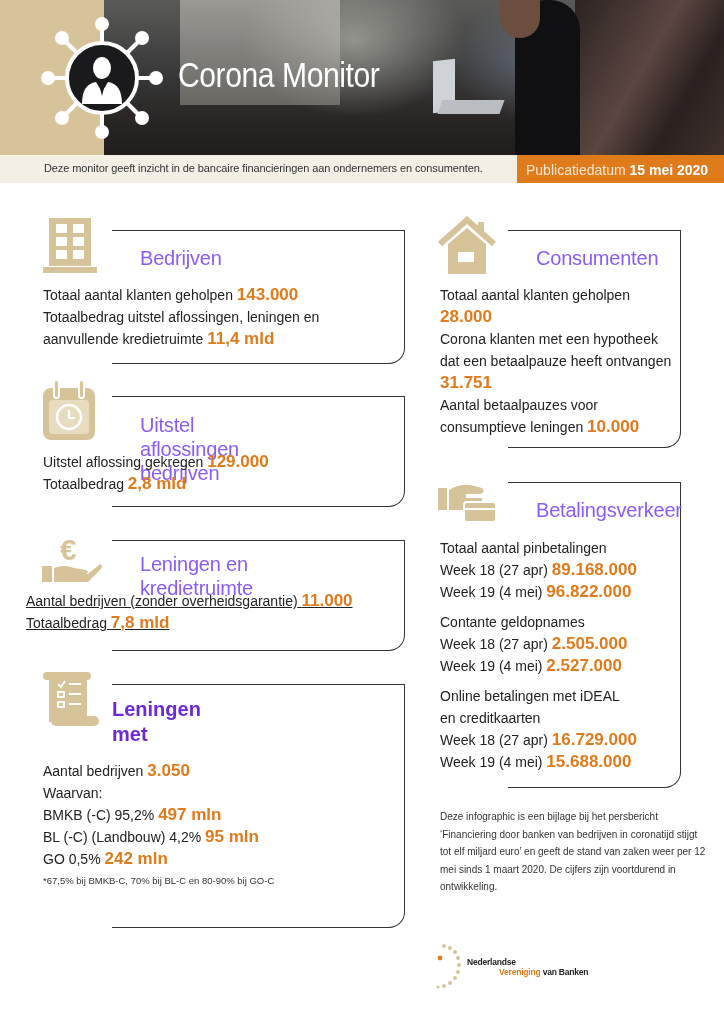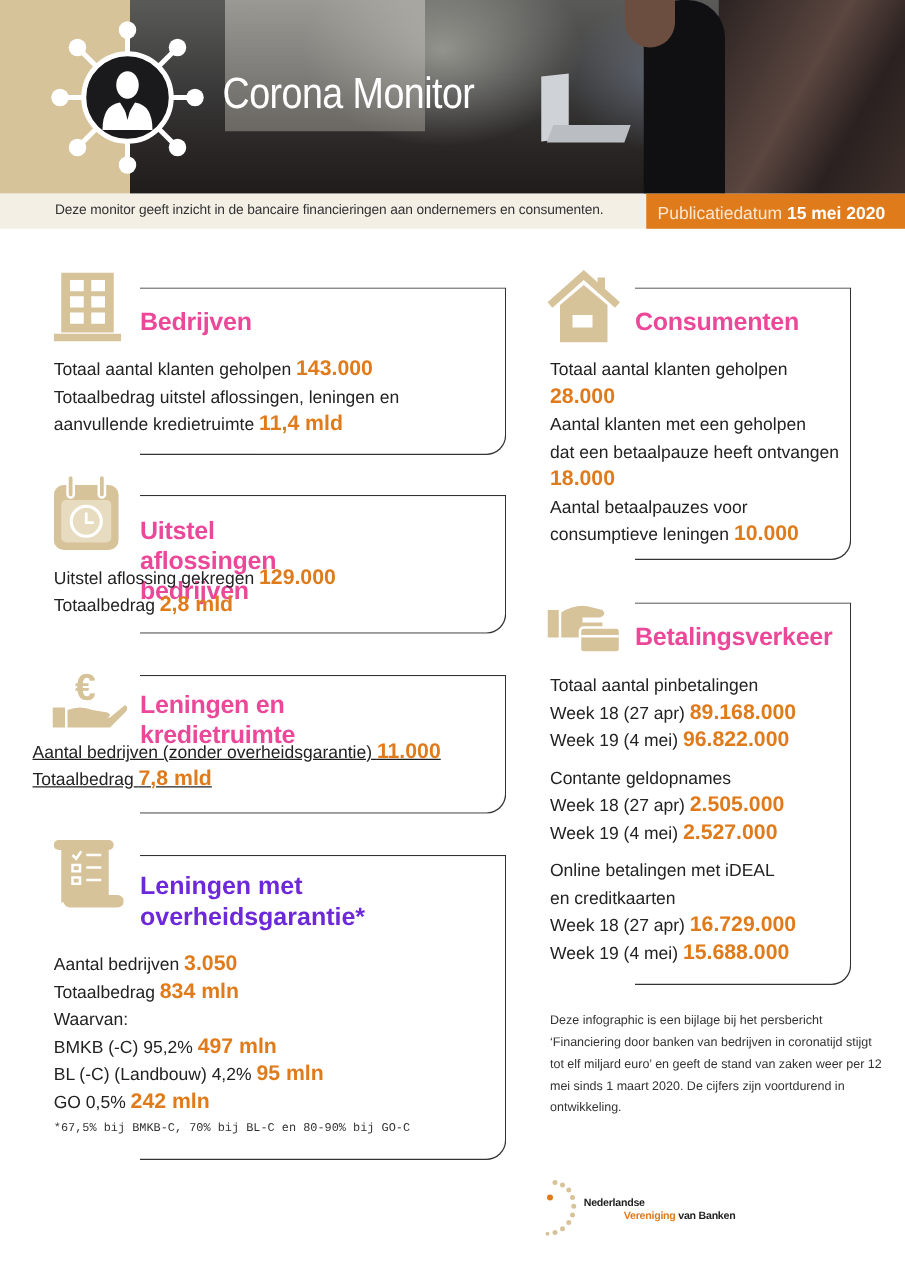--- a/index.html
+++ b/index.html
@@ -30,24 +30,24 @@
 
   .subbar { position:absolute; left:0; top:155px; width:724px; height:28px; background:#f3efe5; }
   .subbar-text { position:absolute; left:44px; top:7px; font-size:11px; color:#333; letter-spacing:-0.1px; }
   .pubdate { position:absolute; left:517px; top:155px; width:207px; height:28px; background:#e07b1c; color:#fbe6d0; font-size:14px; padding:7px 0 0 9px; }
   .pubdate b { color:#ffffff; font-weight:bold; }
 
   
   .card { position:absolute; }
   .card .frame { position:absolute; border-top:1.6px solid #333; border-right:1.6px solid #333; border-bottom:1.6px solid #333; border-radius:0 0 16px 0; }
   .card .icon { position:absolute; }
-  .card h2 { position:absolute; font-size:20px; font-weight:bold; color:#ec4899; letter-spacing:-0.2px; line-height:24px; }
+  .card h2 { position:absolute; font-size:20px; font-weight:normal; color:#8b5cf6; letter-spacing:-0.2px; line-height:24px;margin-left:28px; }
   .card .body { position:absolute; font-size:14px; color:#222; line-height:22px; }
   .num { color:#e07b1c; font-weight:bold; font-size:17px; }
-  .footnote { font-size:9.5px; color:#333; line-height:14px;font-family:Liberation Mono, monospace; }
+  .footnote { font-size:9.5px; color:#333; line-height:14px; }
   .gap { height:8px; }
 
   .note { position:absolute; left:440px; top:808px; width:270px; font-size:10px; line-height:17.5px; color:#333; }
   .nvb { position:absolute; left:436px; top:942px; width:130px; height:50px; }
   .nvb-text { position:absolute; left:467px; top:957px; font-size:8.5px; line-height:10px; font-weight:bold; color:#222; letter-spacing:-0.2px; }
   .nvb-text .o { color:#e07b1c;margin-left:32px; }
 </style>
 </head>
 <body>
 
@@ -161,48 +161,46 @@
       <path d="M15 12 L18 15 L22 9"></path>
         <line x1="26" y1="12" x2="38" y2="12"></line>
       <rect x="15" y="20" width="6" height="5"></rect>
         <line x1="26" y1="22" x2="38" y2="22"></line>
       <rect x="15" y="30" width="6" height="5"></rect>
         <line x1="26" y1="32" x2="38" y2="32"></line>
     </g>
   </svg>
   <div style="position:absolute;left:112px;top:697px;font-size:20px;font-weight:bold;color:#6d28d9;line-height:25px;">
     <div>Leningen met</div>
-    <div>overheidsgarantie*</div>
   </div>
   <div class="body" style="left:43px;top:760px;width:360px;">
     <div><span>Aantal bedrijven</span> <span class="num">3.050</span></div>
-    <div><span>Totaalbedrag</span> <span class="num">834 mln</span></div>
     <div><span>Waarvan:</span></div>
     <div><span>BMKB (-C) 95,2%</span> <span class="num">497 mln</span></div>
     <div><span>BL (-C) (Landbouw) 4,2%</span> <span class="num">95 mln</span></div>
     <div><span>GO 0,5%</span> <span class="num">242 mln</span></div>
     <div class="footnote" style="margin-top:4px;">*67,5% bij BMKB-C, 70% bij BL-C en 80-90% bij GO-C</div>
   </div>
 </div>
 
 <div class="card" style="left:0;top:0;">
   <div class="frame" style="left:508px;top:230px;width:173px;height:218px;"></div>
   <svg class="icon" style="left:438px;top:216px;width:58px;height:58px;" viewBox="0 0 58 58">
     <path d="M2 28 L29 4 L56 28" stroke="#d7c39a" stroke-width="6" fill="none" stroke-linejoin="miter"></path>
     <rect x="40" y="6" width="6" height="12" fill="#d7c39a"></rect>
     <path d="M10 28 L29 12 L48 28 L48 58 L10 58 Z" fill="#d7c39a"></path>
     <rect x="20" y="36" width="16" height="10" fill="#fff"></rect>
   </svg>
   <h2 style="left:508px;top:246px;">Consumenten</h2>
   <div class="body" style="left:440px;top:284px;width:250px;">
     <div>Totaal aantal klanten geholpen</div>
     <div class="num">28.000</div>
-    <div>Aantal klanten met een geholpen</div>
+    <div>Corona klanten met een hypotheek</div>
     <div>dat een betaalpauze heeft ontvangen</div>
-    <div class="num">18.000</div>
+    <div class="num">31.751</div>
     <div>Aantal betaalpauzes voor</div>
     <div><span>consumptieve leningen</span> <span class="num">10.000</span></div>
   </div>
 </div>
 
 <div class="card" style="left:0;top:0;">
   <div class="frame" style="left:508px;top:482px;width:173px;height:306px;"></div>
   <svg class="icon" style="left:438px;top:480px;width:60px;height:44px;" viewBox="0 0 60 44">
     <rect x="0" y="8" width="9" height="22" fill="#d7c39a"></rect>
     <path d="M11 10 Q24 2 36 6 L44 8 Q48 12 42 14 L28 14 L28 18 L44 18 L44 30 L11 30 Z" fill="#d7c39a"></path>

